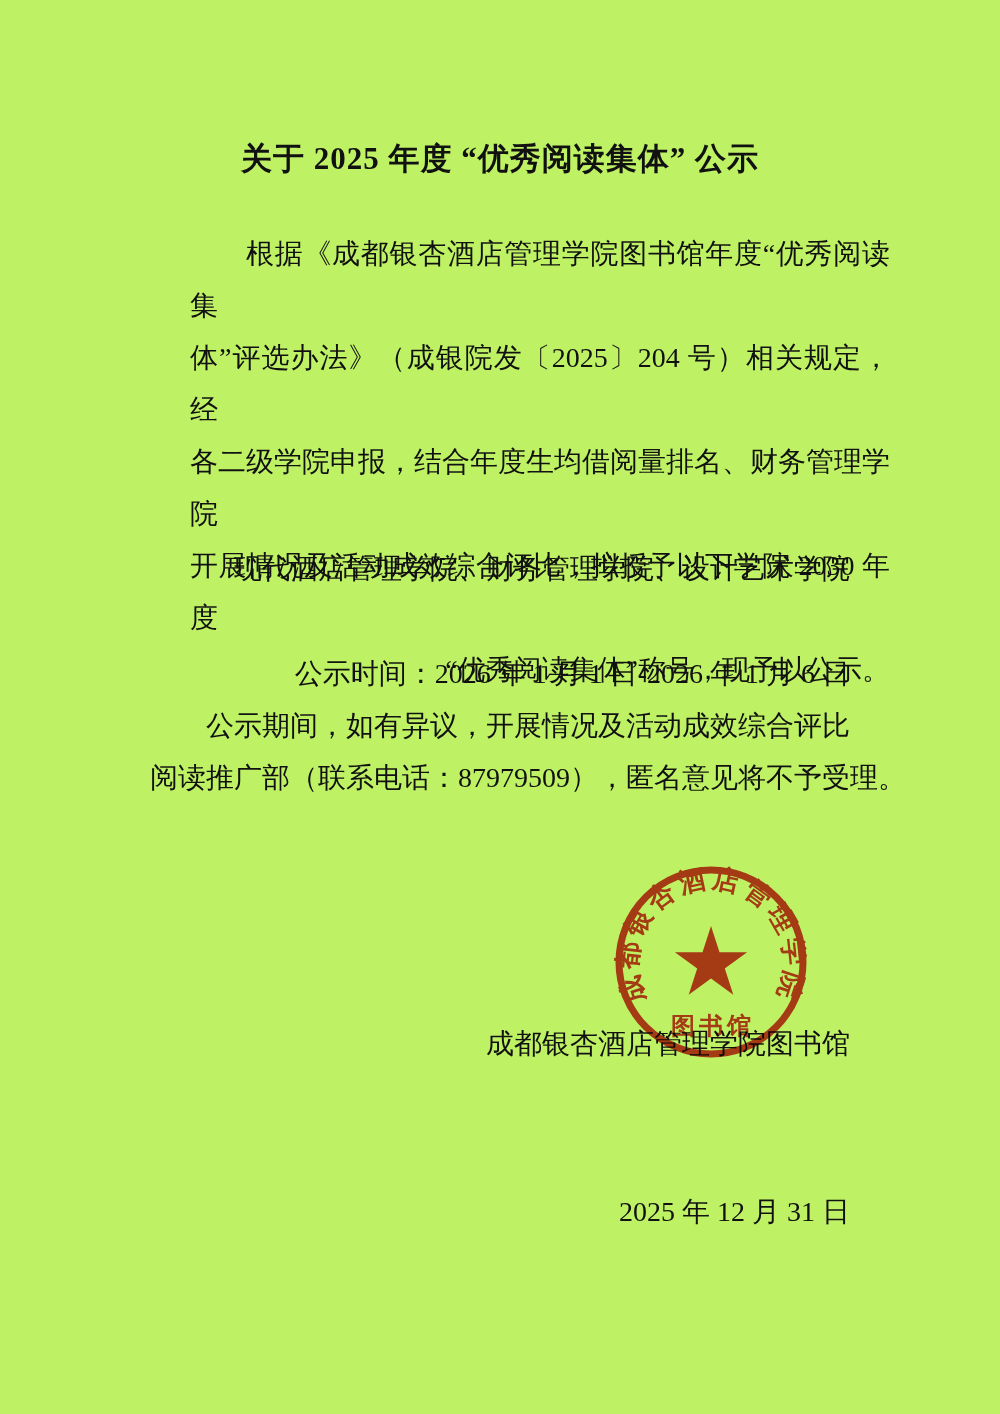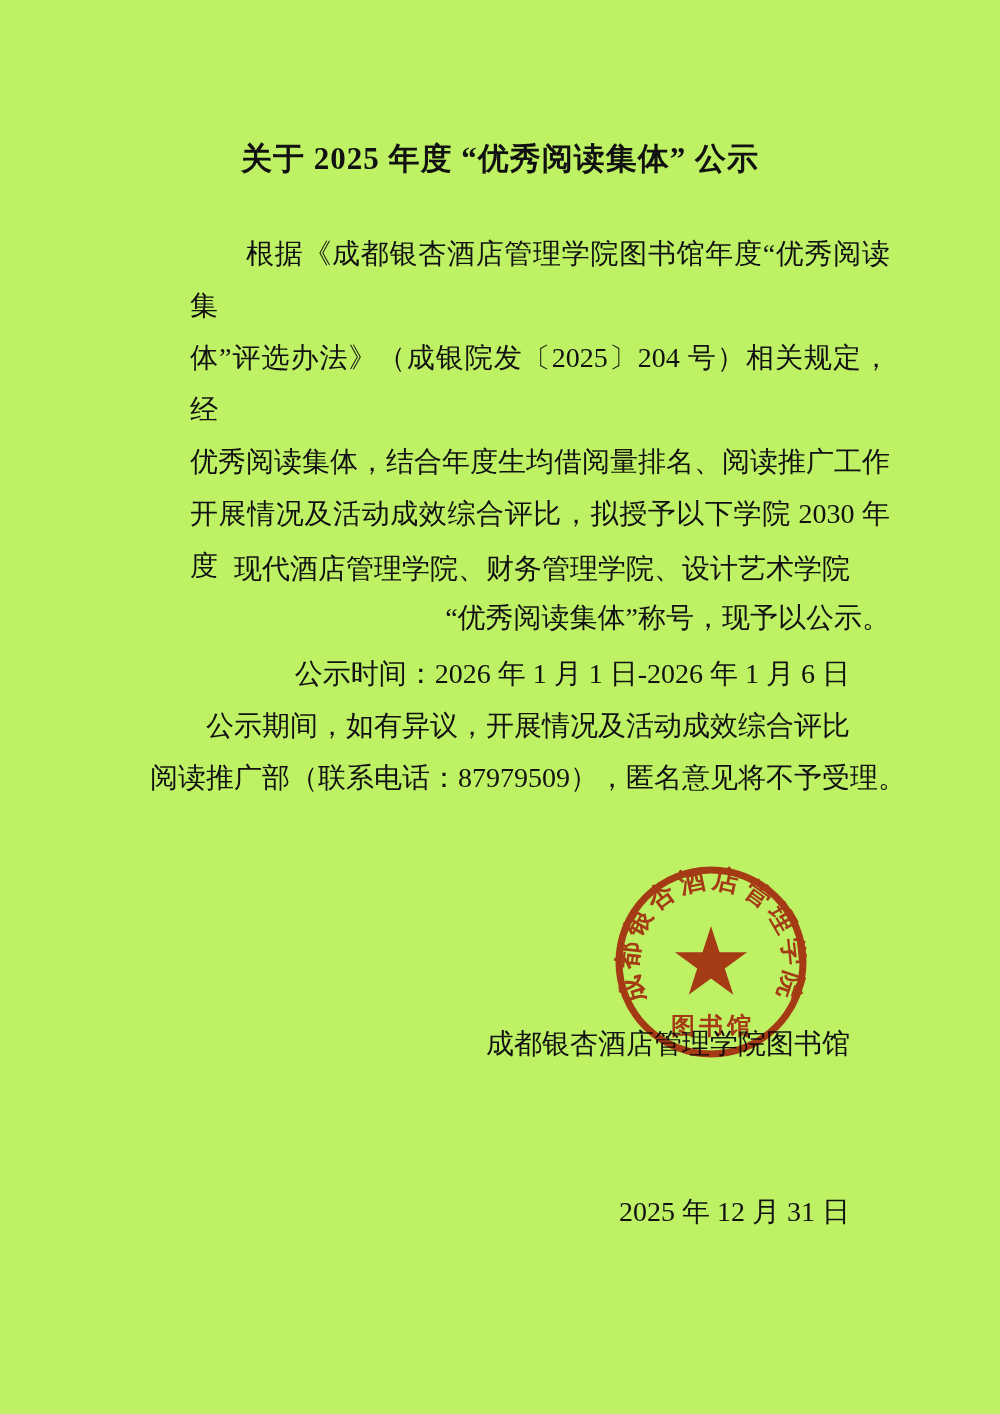--- a/index.html
+++ b/index.html
@@ -77,21 +77,21 @@
 </head>
 <body>
 
 <div class="page">
 
   <h1 class="doc-title">关于 2025 年度 “优秀阅读集体” 公示</h1>
 
   <div class="textblock tb-para1">
     <div class="line indent justify">根据《成都银杏酒店管理学院图书馆年度“优秀阅读集</div>
     <div class="line justify">体”评选办法》（成银院发〔2025〕204 号）相关规定，经</div>
-    <div class="line justify">优秀阅读集体，结合年度生均借阅量排名、阅读推广工作</div>
+    <div class="line justify">各二级学院申报，结合年度生均借阅量排名、财务管理学院</div>
     <div class="line justify">开展情况及活动成效综合评比，拟授予以下学院 2030 年度</div>
     <div class="line">“优秀阅读集体”称号，现予以公示。</div>
   </div>
 
   <div class="textblock tb-awardees">
     <div class="line indent">现代酒店管理学院、财务管理学院、设计艺术学院</div>
   </div>
 
   <div class="textblock tb-period">
     <div class="line indent">公示时间：2026 年 1 月 1 日-2026 年 1 月 6 日</div>

